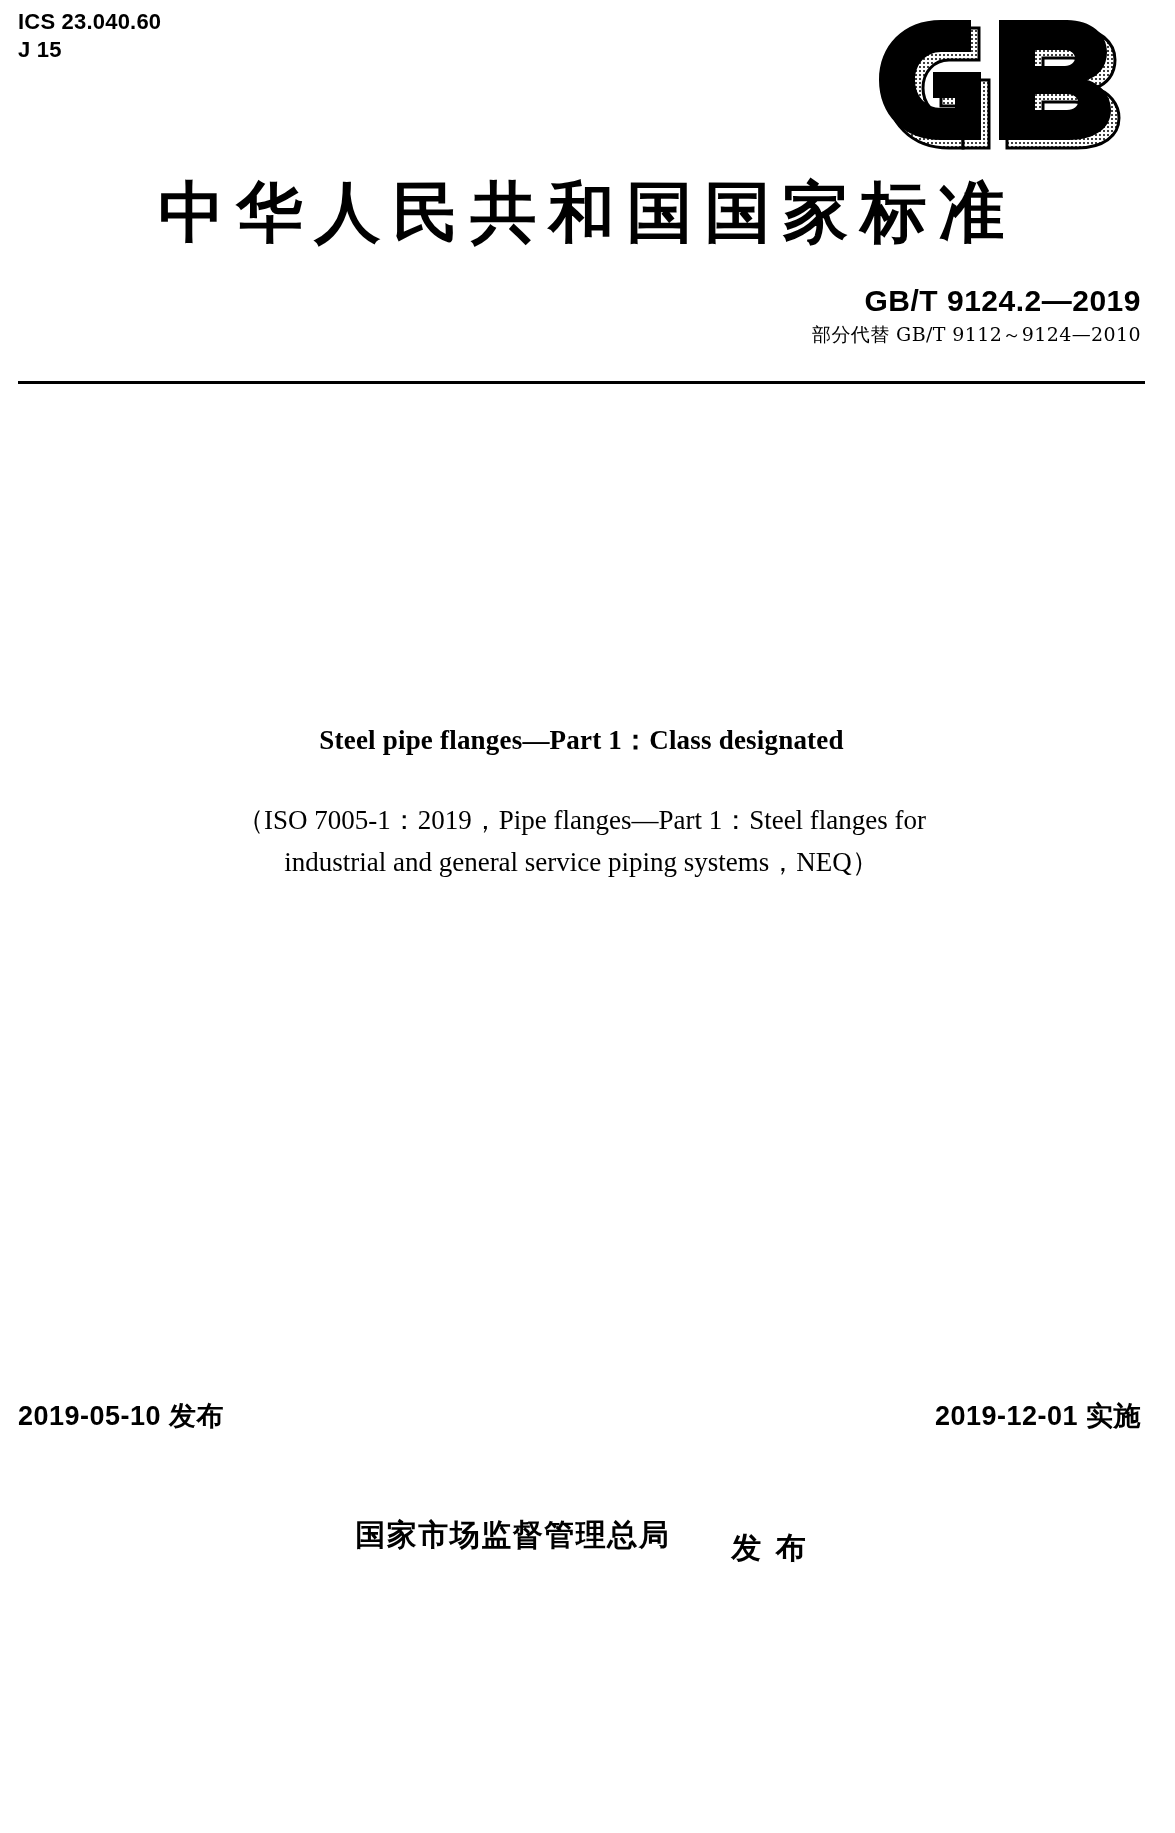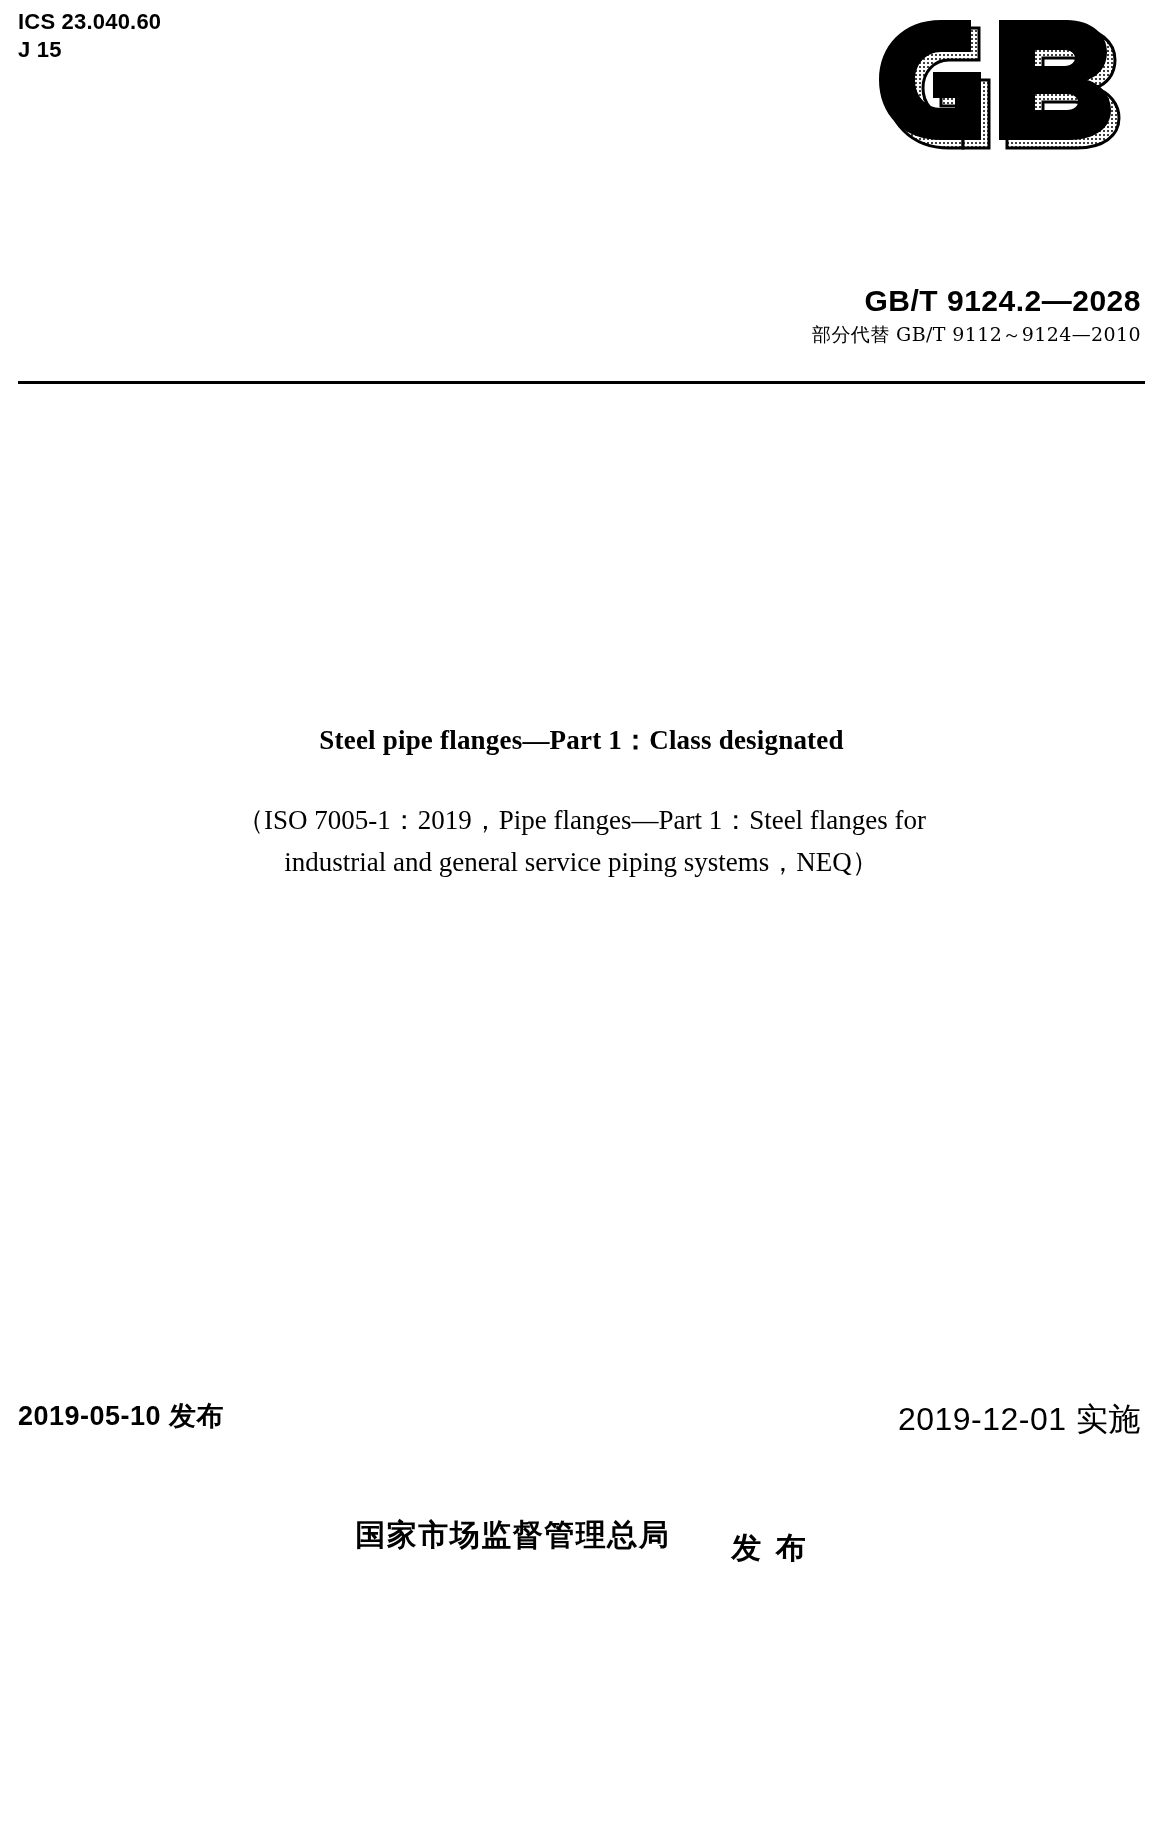--- a/index.html
+++ b/index.html
@@ -136,22 +136,22 @@
     font-family: "Liberation Sans", sans-serif;
     font-weight: bold;
     font-size: 27px;
     letter-spacing: 0.5px;
   }
   .date-effective {
     position: absolute;
     right: 22px;
     top: 1398px;
     font-family: "Liberation Sans", sans-serif;
-    font-weight: normal;
-    font-size: 32px;
+    font-weight: bold;
+    font-size: 27px;
     letter-spacing: 0.5px;
   }
 
   
   .issuer-wrap {
     position: absolute;
     left: 0; right: 0;
     top: 1500px;
     display: flex;
     justify-content: center;
@@ -235,22 +235,23 @@
                  C 240 118, 224 130, 198 130
                  L 128 130 Z
                  M 164 40 L 164 56 L 194 56 C 200 56, 204 52, 204 48
                  C 204 44, 200 40, 194 40 Z
                  M 164 84 L 164 100 L 196 100 C 203 100, 207 96, 207 92
                  C 207 88, 203 84, 196 84 Z" fill="#000000" fill-rule="evenodd"></path>
       </g>
     </svg>
   </div>
 
-
-  <div class="std-number">GB/T 9124.2—2028</div>
+  <div class="cn-title">中华人民共和国国家标准</div>
+
+  <div class="std-number">GB/T 9124.2—2019</div>
   <div class="std-replace">部分代替 GB/T 9112～9124—2010</div>
 
   <div class="hr-main"></div>
 
   <div class="title-en">Steel pipe flanges—Part 1：Class designated</div>
 
   <div class="title-iso">
     <div>（ISO 7005-1：2019，Pipe flanges—Part 1：Steel flanges for</div>
     <div>industrial and general service piping systems，NEQ）</div>
   </div>

